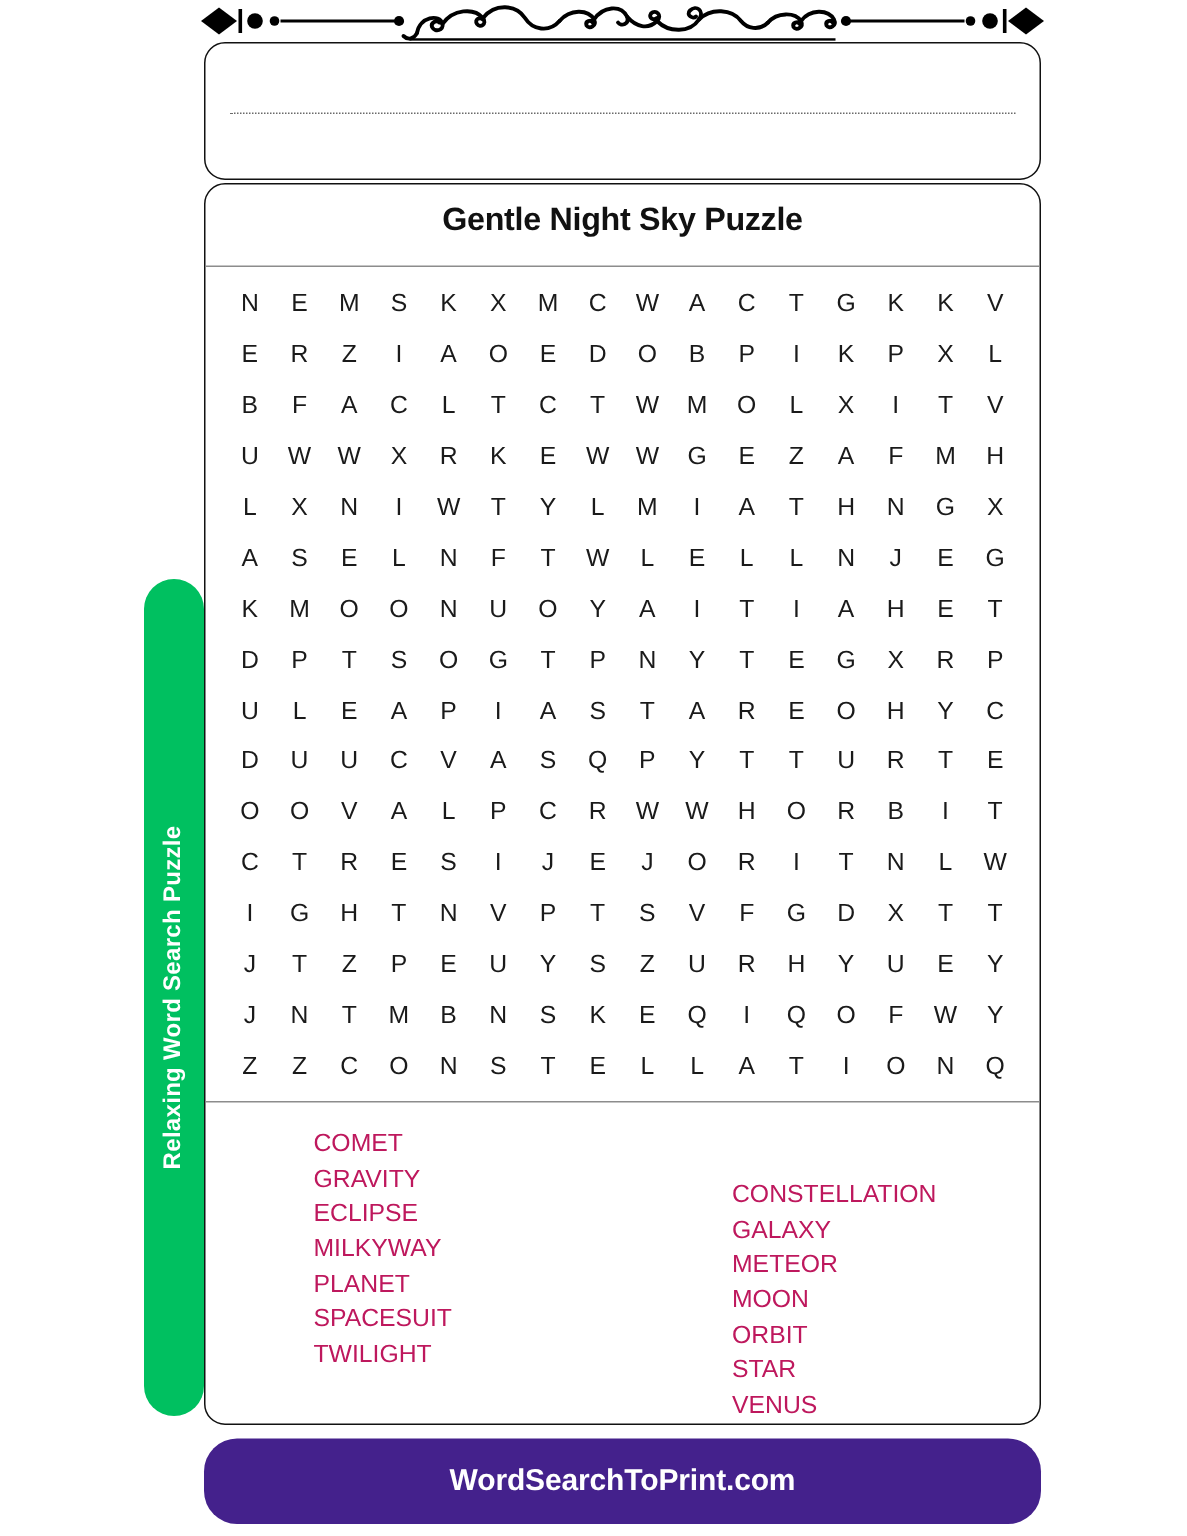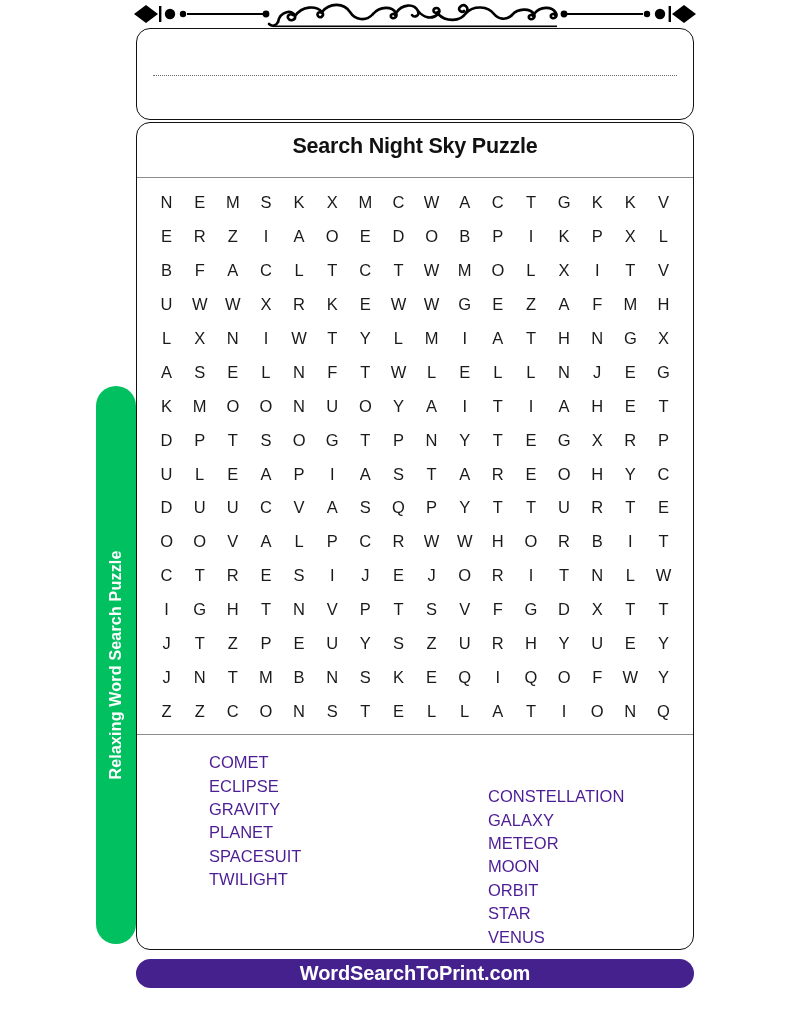--- a/index.html
+++ b/index.html
@@ -67,42 +67,42 @@
     padding:16px 0 0 0;
     display:flex;
   }
   .word-col {
     flex:1 1 50%;
     display:flex; flex-direction:column;
   }
   .word-col.col1 { padding-left:72px; }
   .word-col.col2 { padding-left:74px;justify-content:flex-end; }
   .word {
-    font-size:16.5px; color:#4c1d95; line-height:23.4px;
+    font-size:16.5px; color:#be185d; line-height:23.4px;
     white-space:nowrap;
   }
 
   
   #side-tab {
     position:absolute; left:96px; top:386px; width:40px; height:558px;
     background:#00c060; border-radius:20px;
     z-index:2;
   }
   #side-tab-label {
     position:absolute; left:50%; top:50%;
     transform:translate(-50%,-50%) rotate(-90deg);
     transform-origin:center center;
     white-space:nowrap;
     color:#ffffff; font-size:16px; font-weight:bold;
     letter-spacing:0.2px;
   }
 
   
   #footer-bar {
-    position:absolute; left:136px; top:959px; width:558px; height:29px;
+    position:absolute; left:136px; top:959px; width:558px; height:57px;
     background:#44218c; border-radius:22px;
     display:flex; align-items:center; justify-content:center;
   }
   #footer-label {
     color:#ffffff; font-size:20px; font-weight:bold; letter-spacing:-0.1px;
   }
 </style>
 </head>
 <body>
 
@@ -142,21 +142,21 @@
     </g>
   </svg>
 </div>
 
 <div id="name-box">
   <div id="name-line"></div>
 </div>
 
 <div id="puzzle-card">
 
-  <div id="puzzle-title">Search Night Sky Puzzle</div>
+  <div id="puzzle-title">Gentle Night Sky Puzzle</div>
 
   <div class="hrule"></div>
 
   <div id="grid-wrap">
     <div id="grid">
         <div class="cell">N</div>
         <div class="cell">E</div>
         <div class="cell">M</div>
         <div class="cell">S</div>
         <div class="cell">K</div>
@@ -412,22 +412,23 @@
         <div class="cell">N</div>
         <div class="cell">Q</div>
       </div>
   </div>
 
   <div class="hrule"></div>
 
   <div id="words-wrap">
     <div class="word-col col1">
         <div class="word">COMET</div>
+        <div class="word">GRAVITY</div>
         <div class="word">ECLIPSE</div>
-        <div class="word">GRAVITY</div>
+        <div class="word">MILKYWAY</div>
         <div class="word">PLANET</div>
         <div class="word">SPACESUIT</div>
         <div class="word">TWILIGHT</div>
       </div>
     <div class="word-col col2">
         <div class="word">CONSTELLATION</div>
         <div class="word">GALAXY</div>
         <div class="word">METEOR</div>
         <div class="word">MOON</div>
         <div class="word">ORBIT</div>

